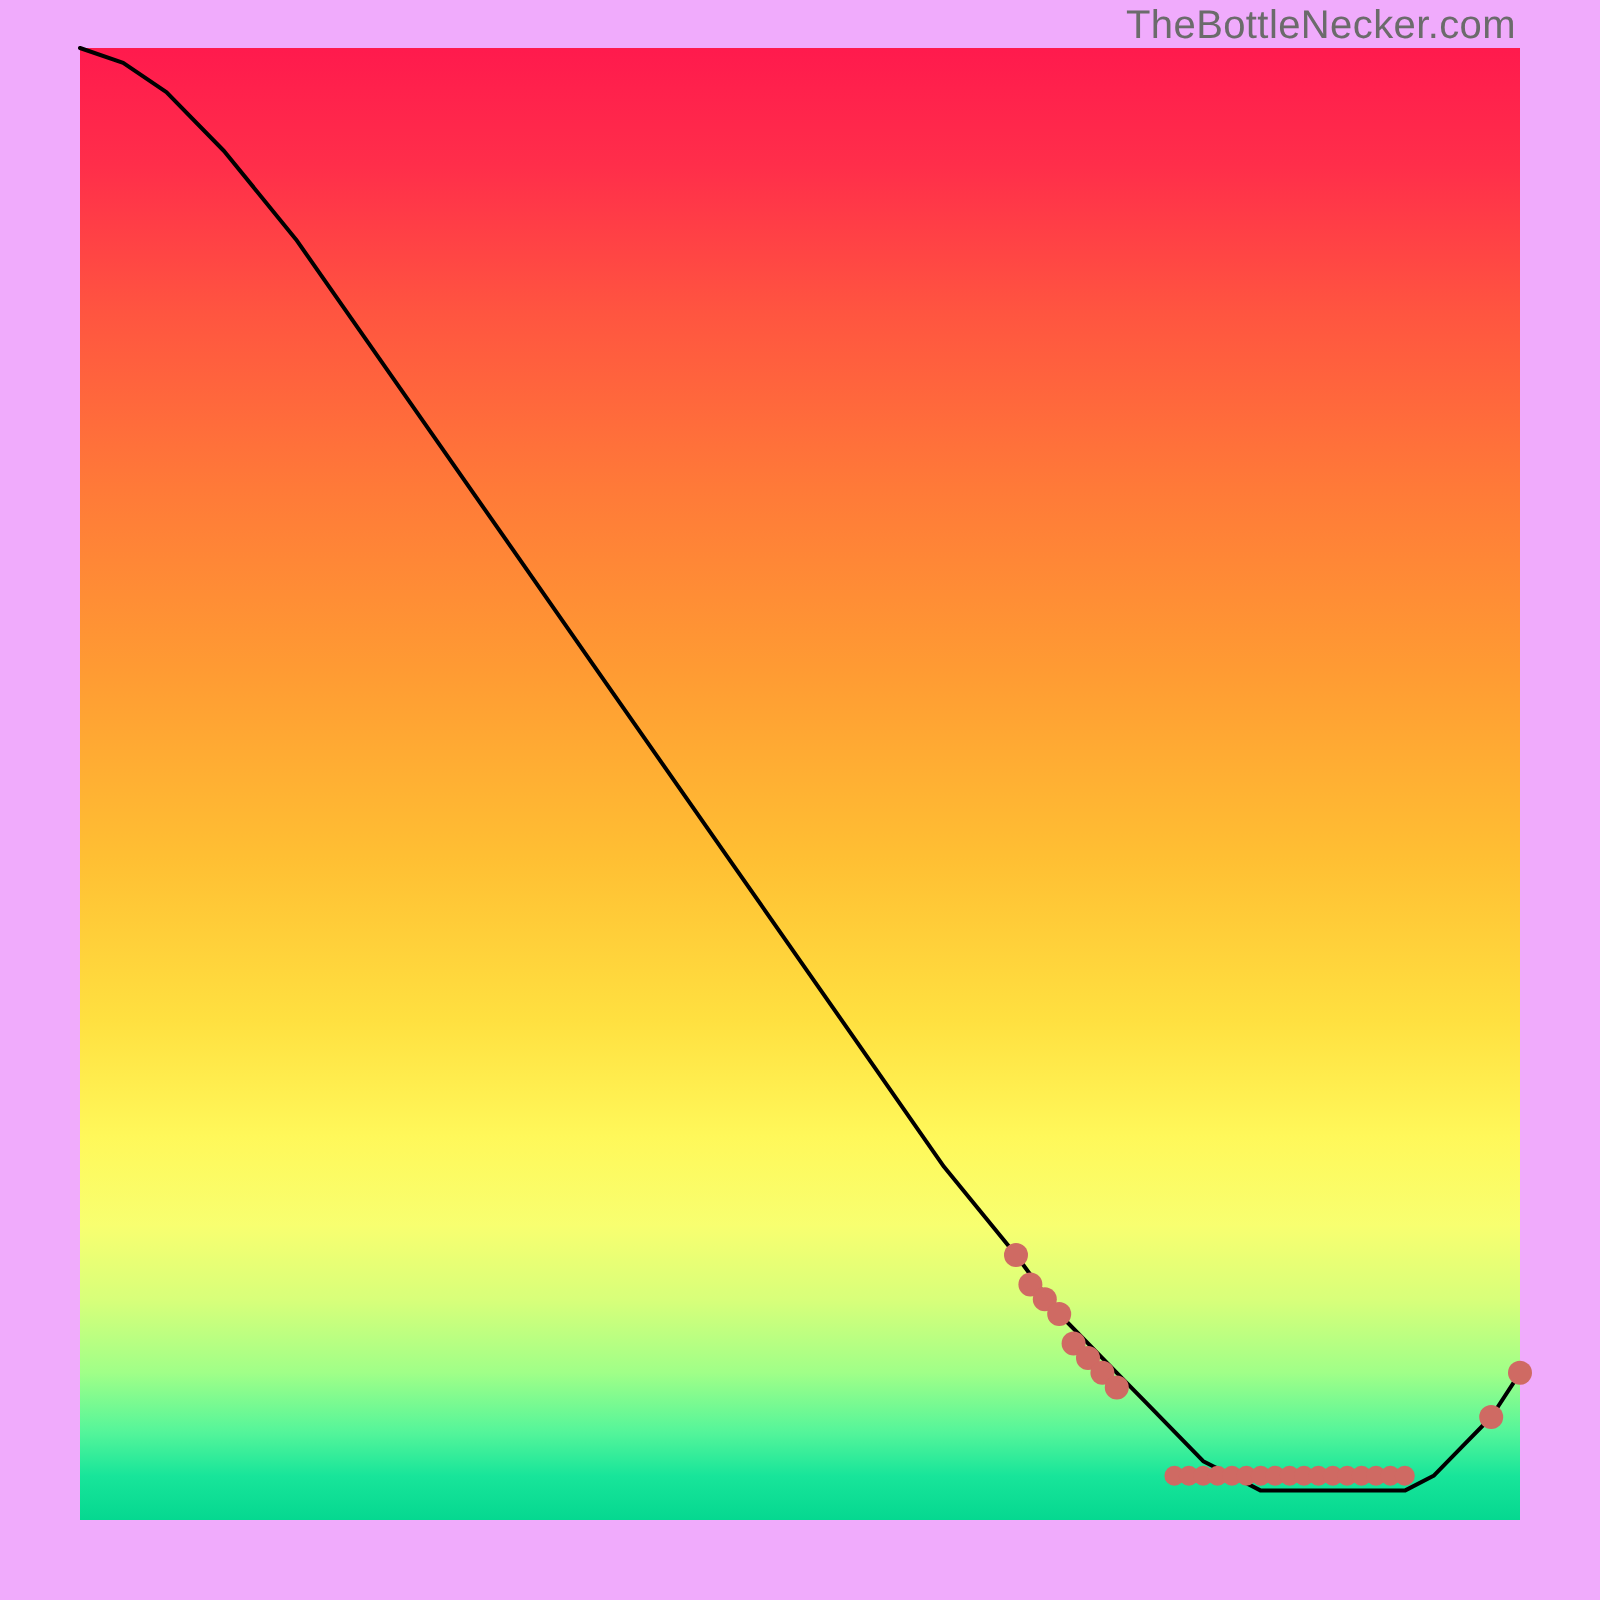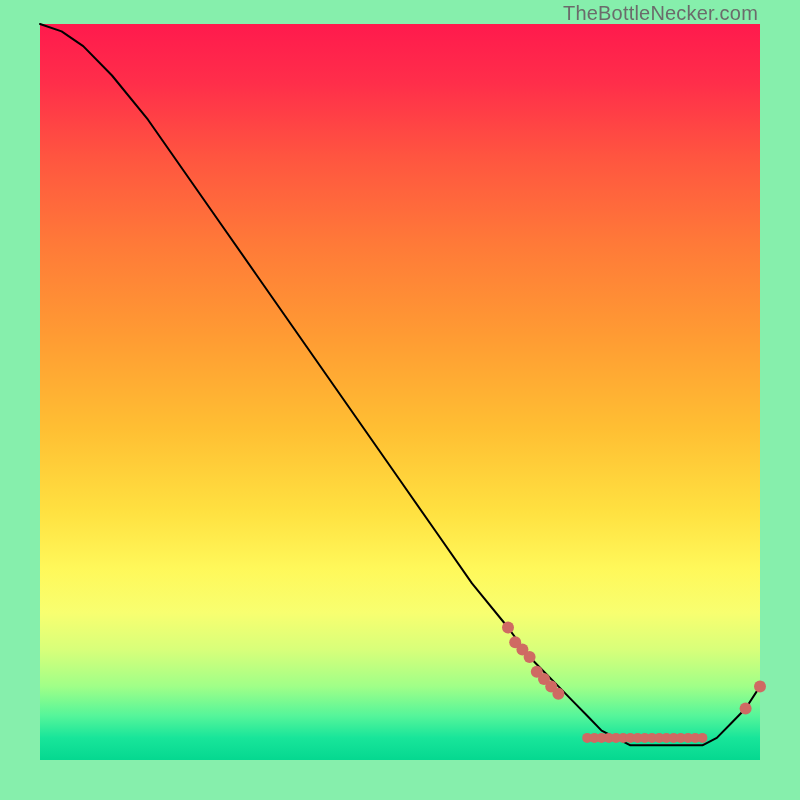--- a/index.html
+++ b/index.html
@@ -8,21 +8,21 @@
     width: 800px;
     height: 800px;
     background: #000;
     overflow: hidden;
     font-family: Arial, Helvetica, sans-serif;
   }
   .frame {
     position: relative;
     width: 800px;
     height: 800px;
-    background: #86efac;
+    background: #f0abfc;
   }
   .plot-area {
     position: absolute;
     left: 40px;
     top: 24px;
     width: 720px;
     height: 736px;
     background: linear-gradient(to bottom,
       #ff1a4d 0%,
       #ff2e4a 8%,

